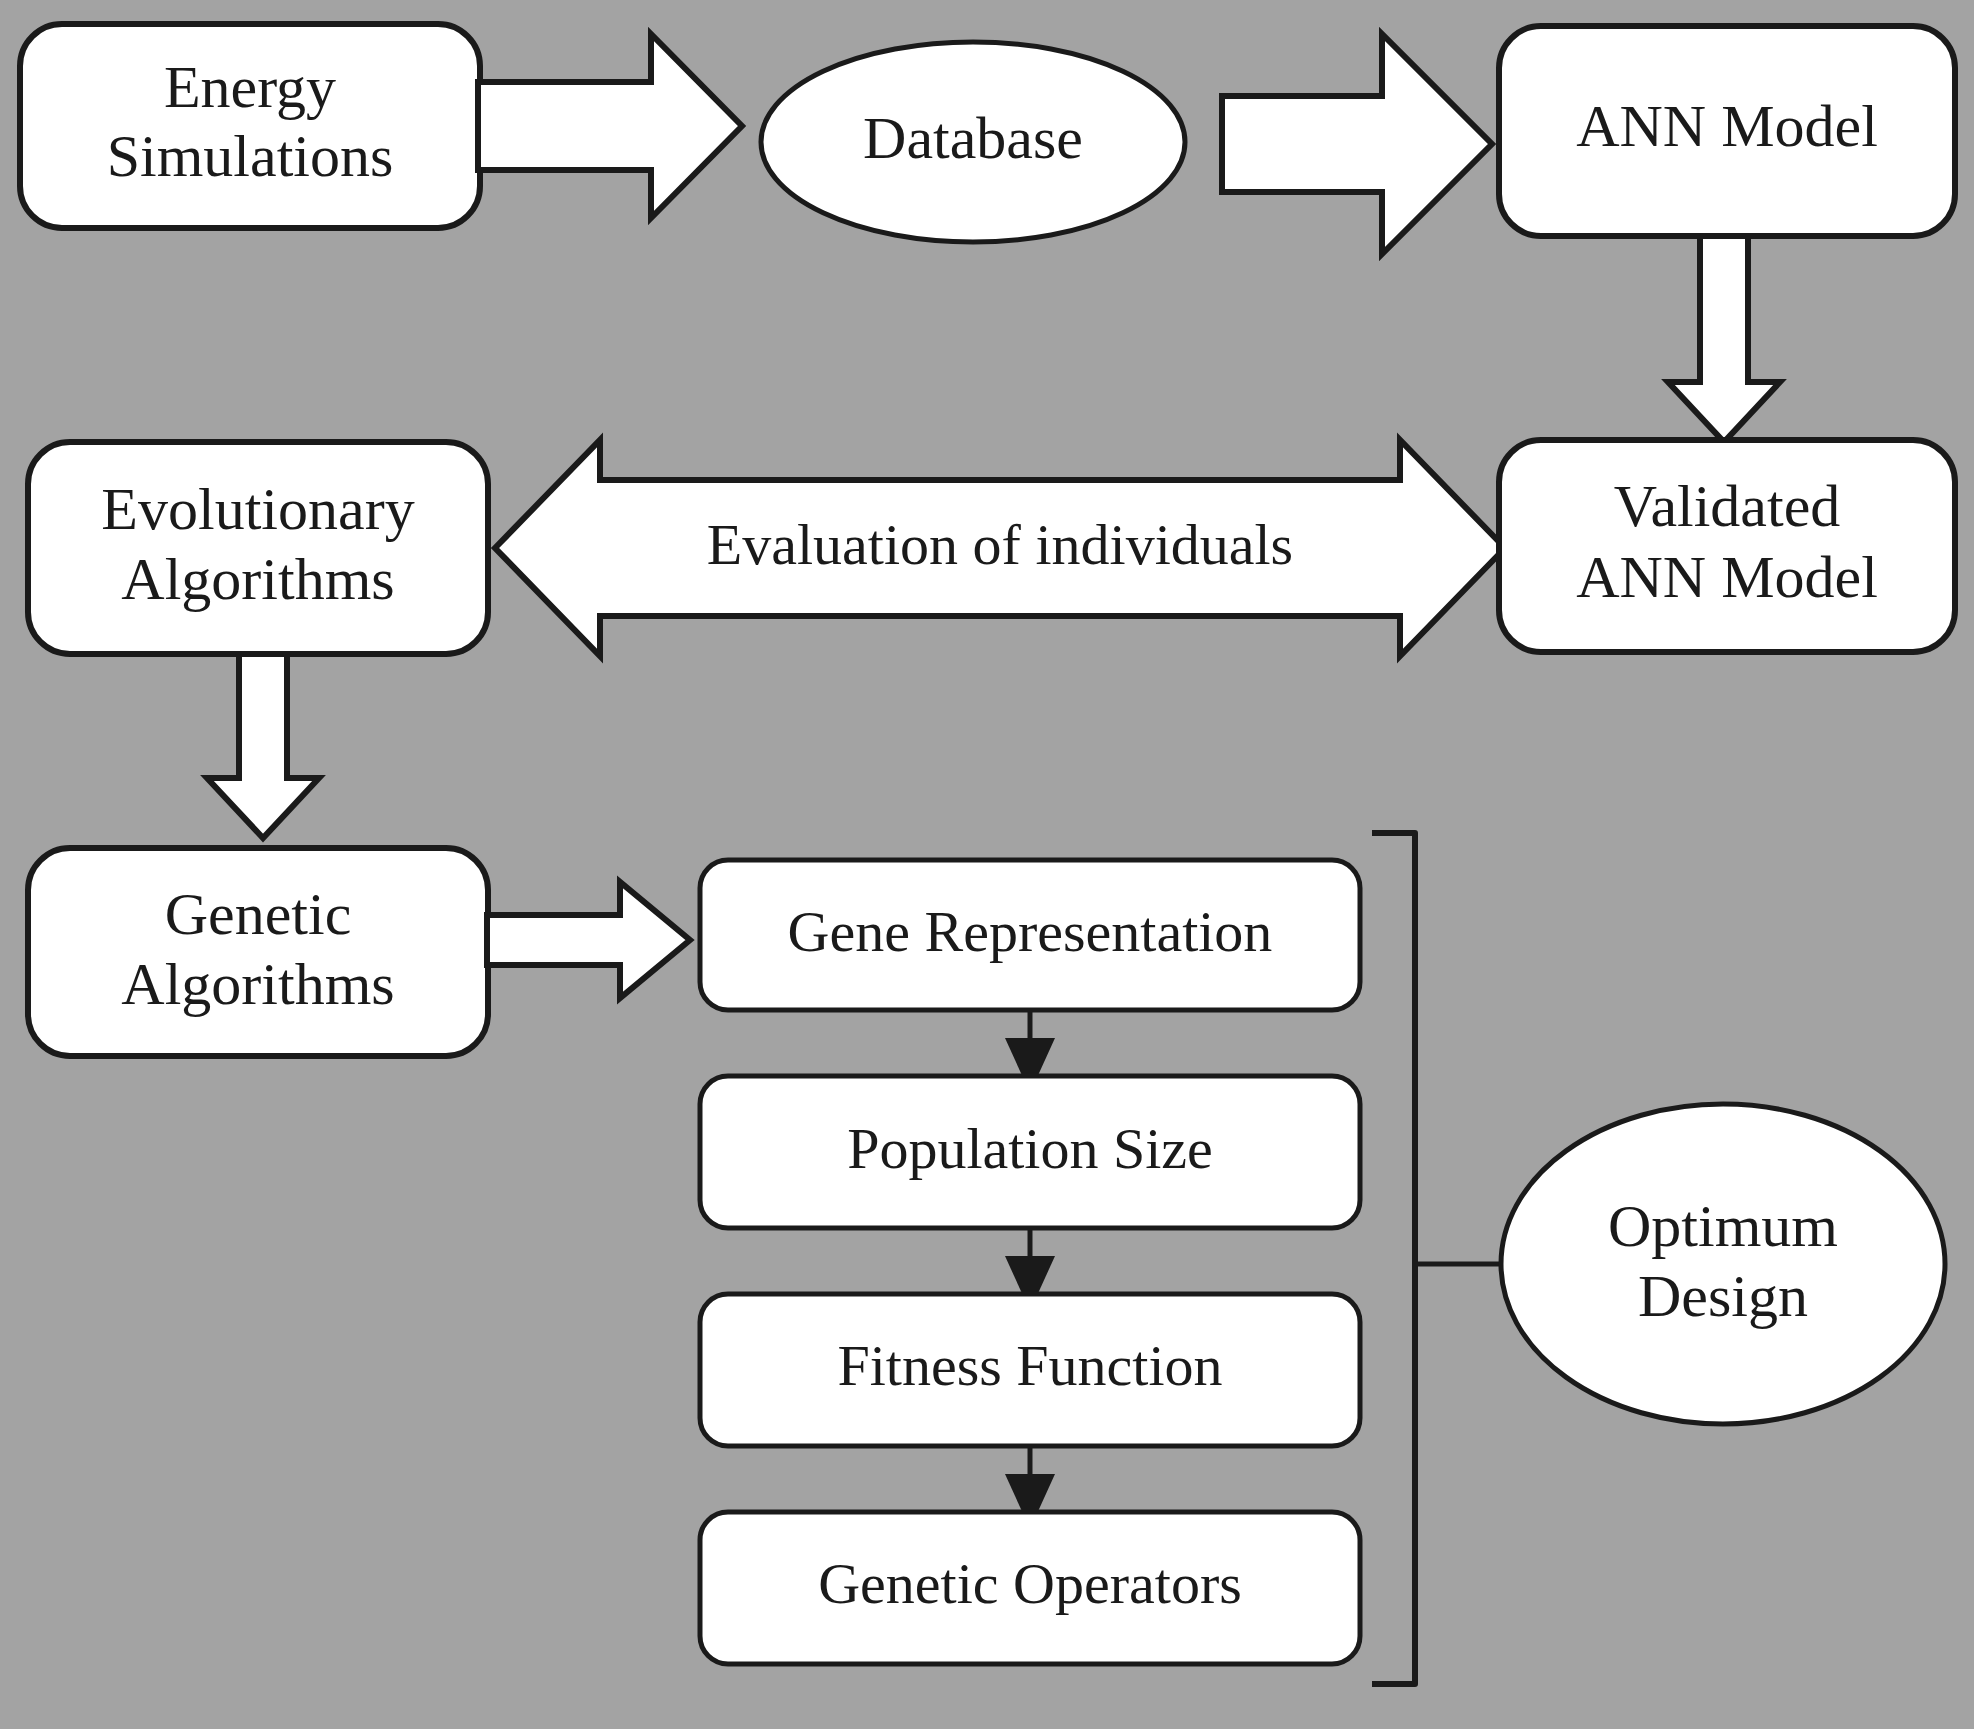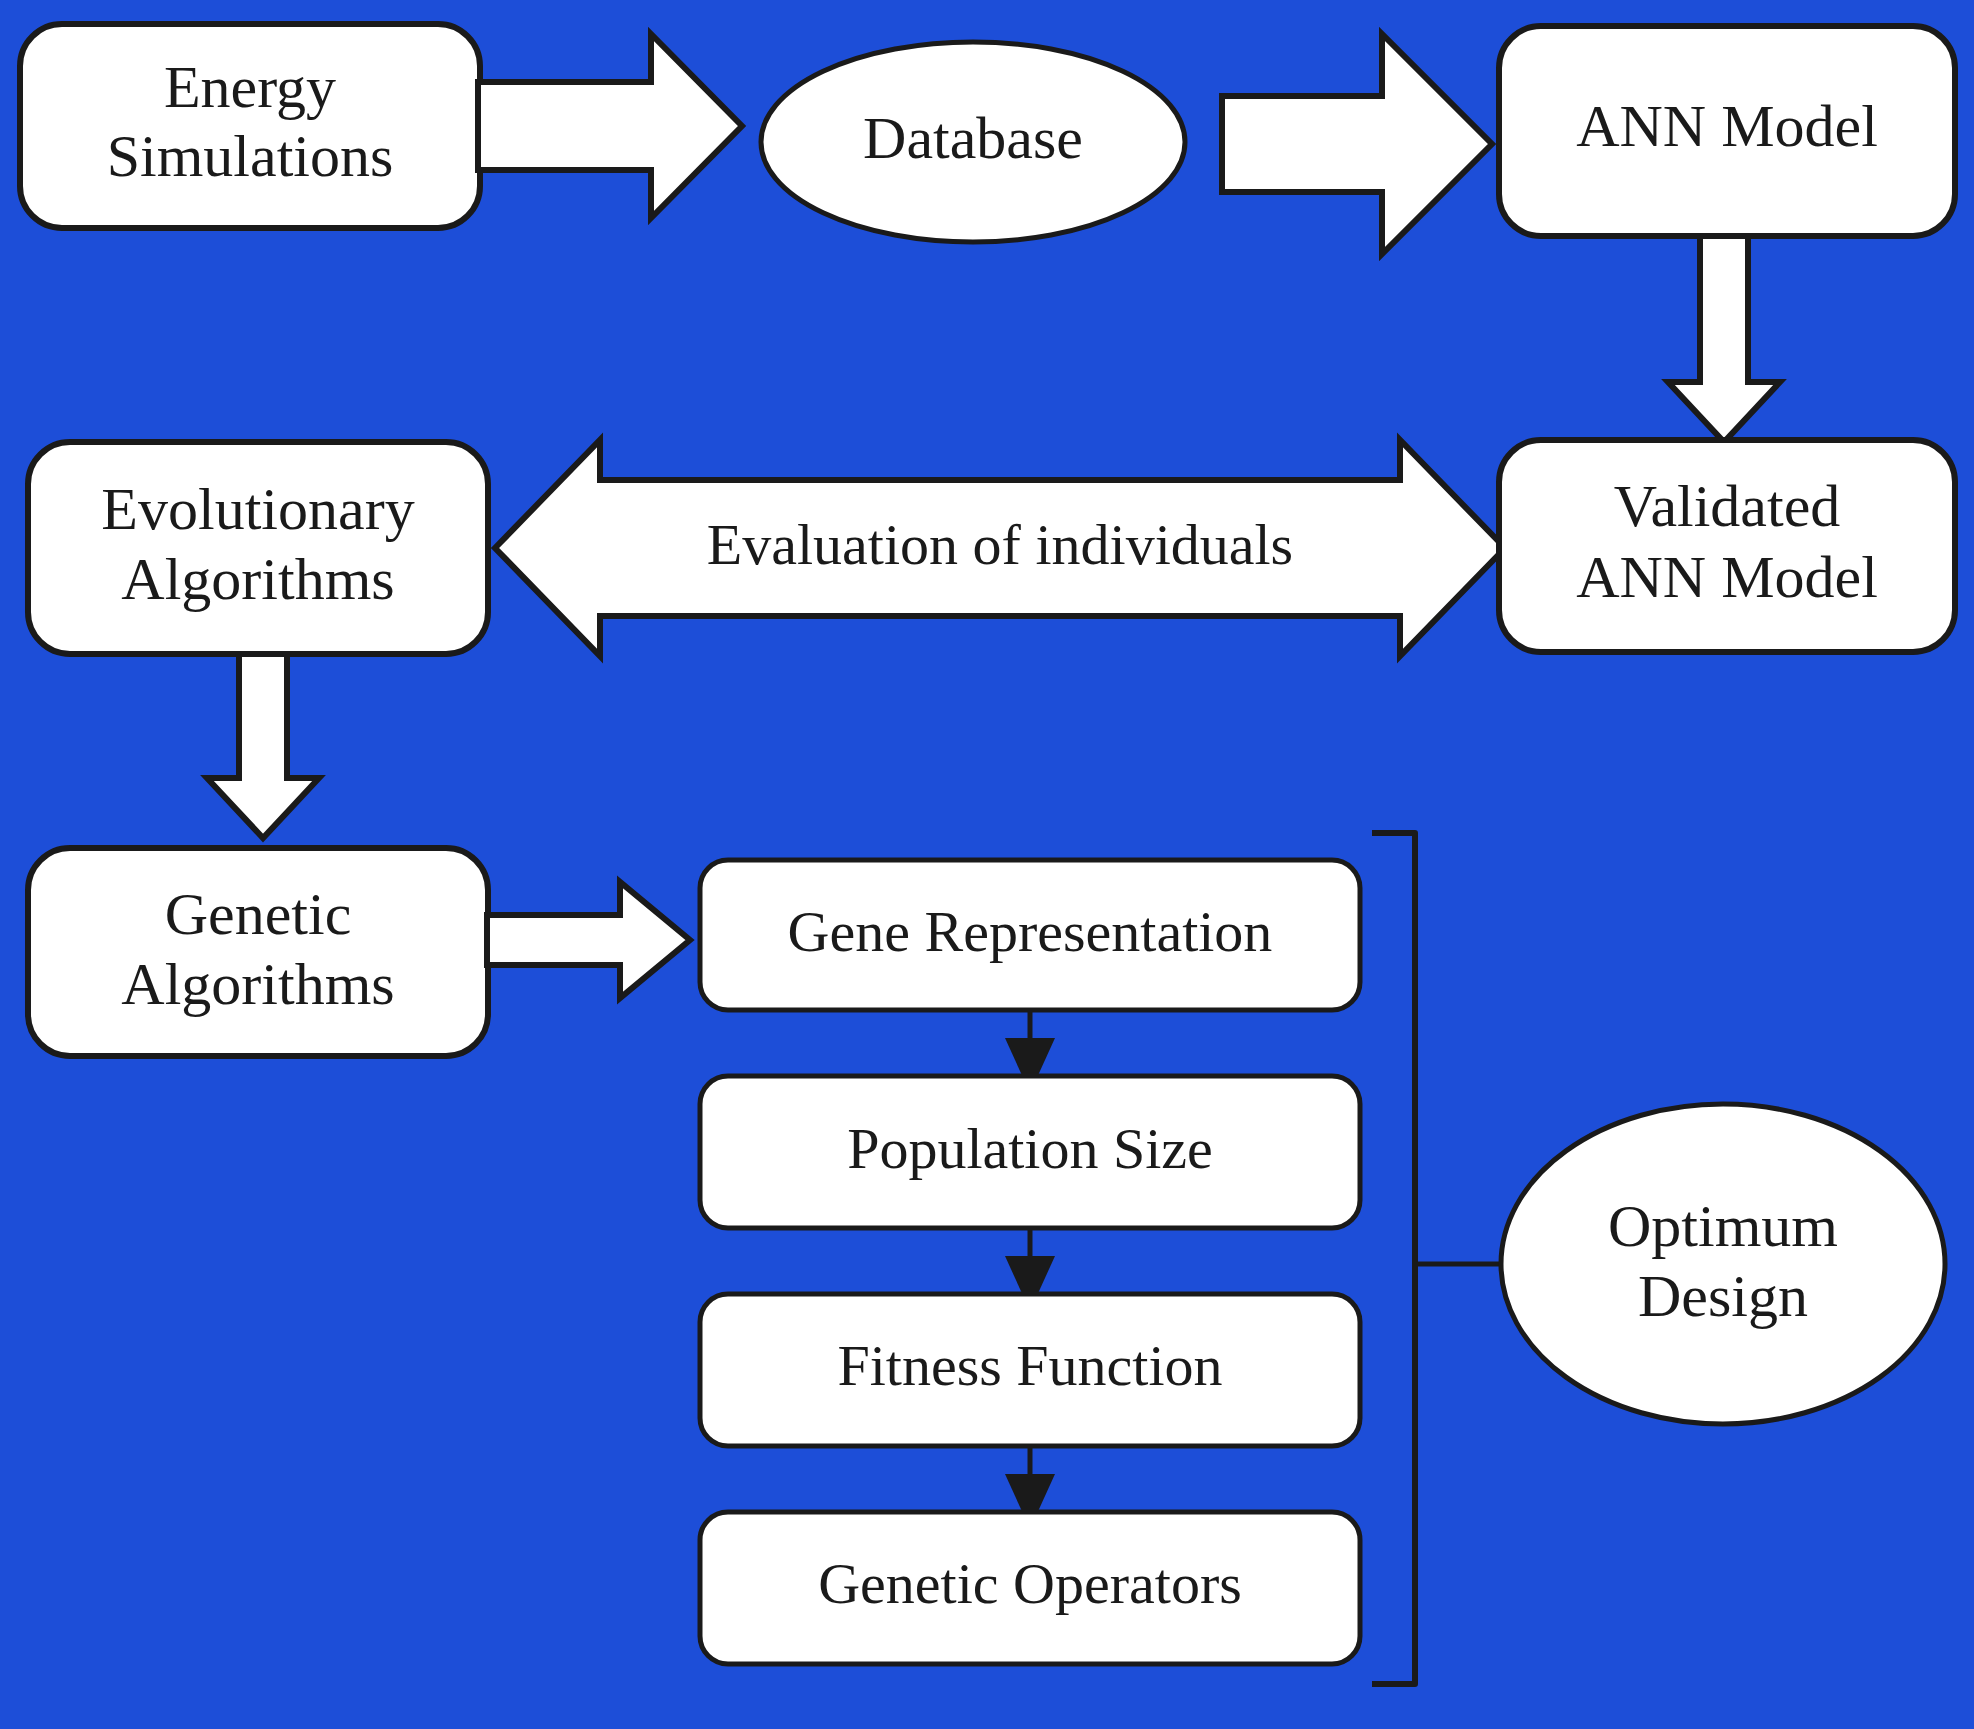--- a/index.html
+++ b/index.html
@@ -4,21 +4,21 @@
 <style>
   html, body {
     margin: 0;
     padding: 0;
     background: #ffffff;
   }
   #diagram-root {
     position: relative;
     width: 1974px;
     height: 1729px;
-    background: #1d4ed8;
+    background: #a3a3a3;
     font-family: "Liberation Serif", "DejaVu Serif", serif;
     overflow: hidden;
   }
   svg.canvas {
     position: absolute;
     top: 0;
     left: 0;
     width: 1974px;
     height: 1729px;
   }

